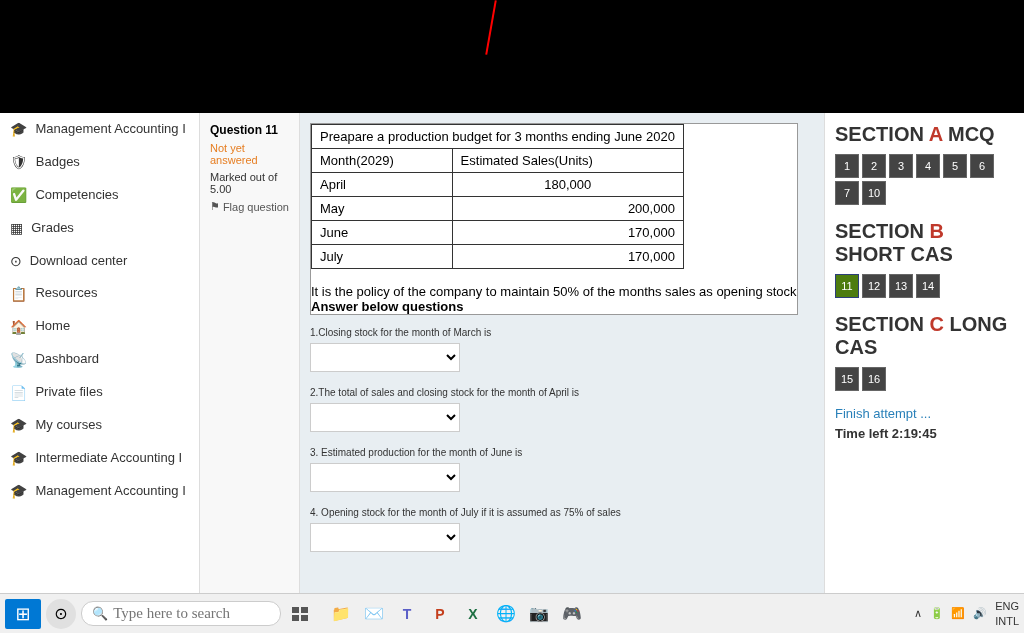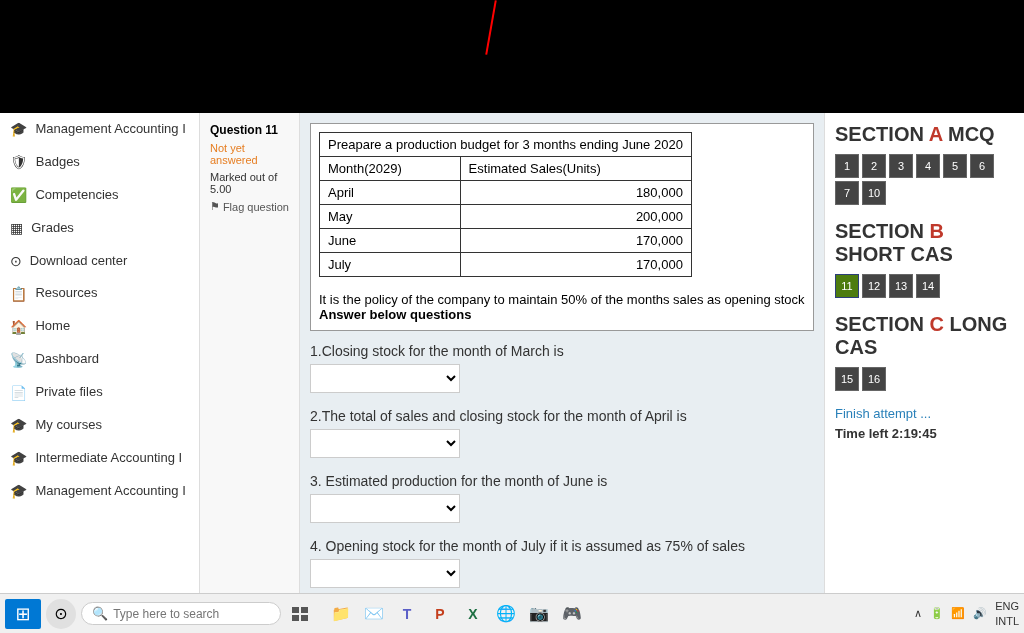--- a/index.html
+++ b/index.html
@@ -31,21 +31,21 @@
 
     
     .content { flex: 1; background: #e8eef2; overflow-y: auto; padding: 10px; }
 
     
     .budget-table { border-collapse: collapse; border: 1px solid #333; background: #fff; margin-bottom: 15px; font-size: 13px; }
     .budget-table td, .budget-table th { border: 1px solid #333; padding: 4px 8px; }
     .budget-table .title-cell { text-align: left; font-weight: normal; }
 
     .question-block { margin-bottom: 15px; }
-    .question-text { font-size: 14px; color: #333; margin-bottom: 5px; }
+    .question-text { font-size: 10px; color: #333; margin-bottom: 5px; }
 
     .answer-select { width: 150px; padding: 5px; border: 1px solid #ccc; background: #fff; font-size: 13px; cursor: pointer; appearance: auto; }
 
     
     .right-panel { width: 200px; background: #fff; border-left: 1px solid #ddd; padding: 10px; overflow-y: auto; flex-shrink: 0; }
     .section-title { font-size: 20px; font-weight: bold; color: #333; margin-bottom: 8px; }
     .section-title span { color: #c0392b; }
 
     .number-grid { display: flex; flex-wrap: wrap; gap: 3px; margin-bottom: 15px; }
     .num-btn { width: 24px; height: 24px; border: 1px solid #666; background: #6b6b6b; color: #fff; font-size: 11px; display: flex; align-items: center; justify-content: center; cursor: pointer; }
@@ -53,21 +53,21 @@
     .num-btn.dark { background: #444; }
 
     .finish-link { color: #2980b9; font-size: 13px; cursor: pointer; margin-bottom: 5px; }
     .time-left { font-size: 13px; color: #333; }
     .time-left span { font-weight: bold; }
 
     
     .taskbar { height: 40px; background: #f0f0f0; border-top: 1px solid #ccc; display: flex; align-items: center; padding: 0 5px; gap: 5px; font-size: 12px; }
     .taskbar .start-btn { width: 36px; height: 30px; background: #0078d4; display: flex; align-items: center; justify-content: center; color: white; font-size: 18px; cursor: pointer; border-radius: 2px; }
     .taskbar .search-box { display: flex; align-items: center; background: #fff; border: 1px solid #ccc; border-radius: 12px; padding: 3px 10px; gap: 5px; flex: 0 0 200px; }
-    .taskbar .search-box input { border: none; outline: none; font-size: 12px; width: 140px; }
+    .taskbar .search-box input { border: none; outline: none; font-size: 15px; width: 140px; font-family: Liberation Serif, serif; }
     .taskbar .cortana { width: 30px; height: 30px; background: #e0e0e0; border-radius: 50%; display: flex; align-items: center; justify-content: center; cursor: pointer; font-size: 16px; }
     .taskbar .task-view { width: 30px; height: 30px; display: flex; align-items: center; justify-content: center; cursor: pointer; }
     .taskbar .apps { display: flex; align-items: center; gap: 3px; margin-left: 5px; }
     .taskbar .app-icon { width: 30px; height: 30px; display: flex; align-items: center; justify-content: center; cursor: pointer; font-size: 16px; }
     .taskbar .sys-tray { margin-left: auto; display: flex; align-items: center; gap: 8px; font-size: 11px; color: #333; }
     .taskbar .sys-tray .time-display { text-align: right; line-height: 1.4; }
   </style>
 </head>
 <body>
 
@@ -141,33 +141,33 @@
       <div class="marked">Marked out of 5.00</div>
       <div class="flag-btn">
         <span>⚑</span>
         <span>Flag question</span>
       </div>
     </div>
 
     <div class="content">
 
       
-      <div style="border: 1px solid #999; background: #fff; padding: 8px; margin-bottom: 12px; display: inline-block;">
+      <div style="border: 1px solid #999; background: #fff; margin-bottom: 12px; display: inline-block;">
         <table class="budget-table">
           <tbody>
               <tr>
             <td colspan="2" class="title-cell">Preapare a production budget for 3 months ending June 2020</td>
           </tr>
           <tr>
             <td>Month(2029)</td>
             <td>Estimated Sales(Units)</td>
           </tr>
           <tr>
             <td>April</td>
-            <td style="text-align:right;">180,000</td>
+            <td style="text-align:center;">180,000</td>
           </tr>
           <tr>
             <td>May</td>
             <td style="text-align:right;">200,000</td>
           </tr>
           <tr>
             <td>June</td>
             <td style="text-align:right;">170,000</td>
           </tr>
           <tr>

